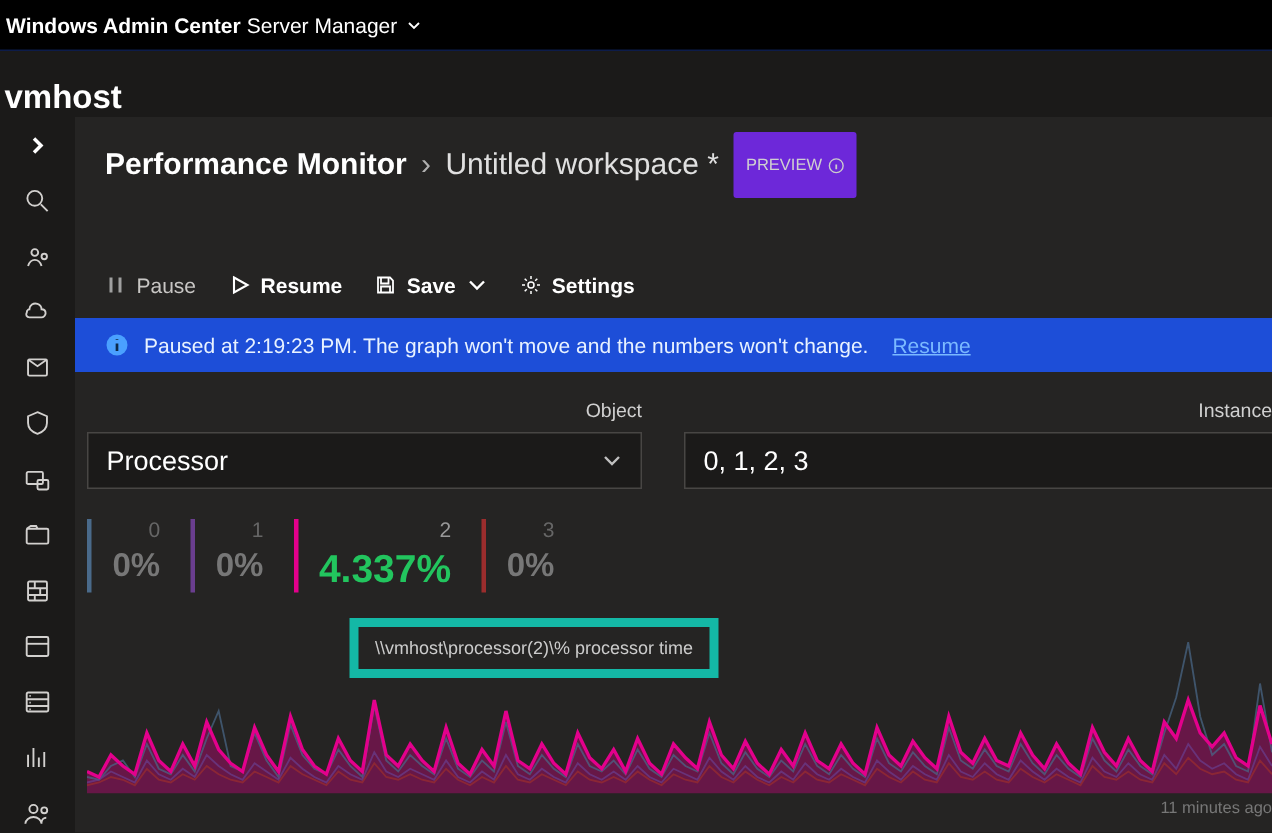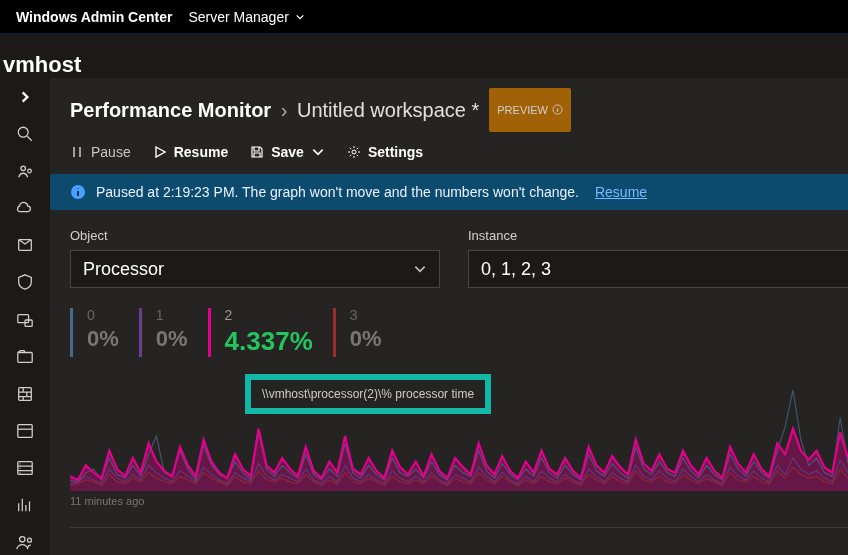--- a/index.html
+++ b/index.html
@@ -1,49 +1,49 @@
 <!DOCTYPE html>
 <html><head>
 <meta charset="utf-8">
 <style>
   * { box-sizing: border-box; margin: 0; padding: 0; font-family: "Segoe UI", -apple-system, sans-serif; }
   html, body { width: 848px; height: 555px; overflow: hidden; background: #1b1a19; color: #fff; }
   
-  .topbar { height: 34px; background: #000; display: flex; align-items: center; padding: 0 16px; gap: 16px; font-size: 14px; border-bottom: 1px solid #0d1c4a; }
+  .topbar { height: 34px; background: #000; display: flex; align-items: center; padding: 0 4px; gap: 4px; font-size: 14px; border-bottom: 1px solid #0d1c4a; }
   .topbar .brand { font-weight: 600; }
   .topbar .srvmgr { display: flex; align-items: center; gap: 6px; cursor: pointer; }
   .chev { width: 10px; height: 10px; }
   
   .hostbar { height: 44px; background: #1b1a19; display: flex; align-items: flex-end; padding: 0 3px; }
   .host { font-size: 22px; font-weight: 700; }
   
   .body { display: flex; height: calc(100% - 78px); }
   .rail { width: 50px; background: #1b1a19; display: flex; flex-direction: column; align-items: center; padding-top: 6px; gap: 11px; }
   .rail .ri { width: 34px; height: 28px; display: flex; align-items: center; justify-content: center; color: #d2d0ce; cursor: pointer; }
   .rail .ri svg { width: 18px; height: 18px; stroke: #d2d0ce; fill: none; stroke-width: 1.4; }
   .rail .ri:first-child svg { width: 14px; height: 14px; stroke: #fff; stroke-width: 2; }
   .main { flex: 1; background: #252423; overflow: hidden; display: flex; flex-direction: column; }
   
   .hdr { padding: 10px 20px 6px; display: flex; align-items: center; gap: 10px; }
   .crumb { font-size: 20px; font-weight: 600; color: #fff; }
   .crumb .sep { color: #b0b0b0; margin: 0 4px; font-weight: 400; }
   .crumb .ws { font-weight: 400; color: #e0e0e0; }
-  .badge-prev { background: #a16207; color: #d0d0d0; font-size: 11px; padding: 16px 8px; border-radius: 2px; display: inline-flex; align-items: flex-start; gap: 4px; }
+  .badge-prev { background: #6d28d9; color: #d0d0d0; font-size: 11px; padding: 16px 8px; border-radius: 2px; display: inline-flex; align-items: flex-end; gap: 4px; }
   .badge-prev svg { width: 11px; height: 11px; }
   
-  .tbar { padding: 6px 20px 14px; display: flex; align-items: center; gap: 22px; font-size: 14px; }
+  .tbar { padding: 6px 20px 14px; display: flex; align-items: center; gap: 22px; font-size: 14px; margin-top: 38px; }
   .tbtn { display: flex; align-items: center; gap: 7px; color: #c8c6c4; cursor: pointer; }
   .tbtn.strong { color: #fff; font-weight: 600; }
   .tbtn svg { width: 14px; height: 14px; }
   
-  .banner { background: #0c4a6e; display: flex; align-items: center; padding: 10px 20px; gap: 10px; font-size: 14px; color: #e8f2ff; }
+  .banner { background: #1d4ed8; display: flex; align-items: center; padding: 10px 20px; gap: 10px; font-size: 14px; color: #e8f2ff; }
   .banner svg { width: 16px; height: 16px; flex: none; }
   .banner a { color: #7bb9ff; text-decoration: underline; margin-left: 6px; cursor: pointer; }
   
-  .card { margin: 18px 0 0 20px; }
+  .card { margin: 18px 0 0 8px; text-align: right; }
   .selrow { display: flex; gap: 28px; }
   .selcol { flex: 1; display: flex; flex-direction: column; gap: 7px; min-width: 0; }
   .sellbl { font-size: 13px; color: #d0d0d0; }
   .selbox { background: #1b1a19; border: 1px solid #484644; height: 38px; display: flex; align-items: center; justify-content: space-between; padding: 0 12px; font-size: 18px; cursor: pointer; }
   .selbox svg { width: 14px; height: 14px; }
   
   .stats { display: flex; margin-top: 20px; gap: 0; position: relative; }
   .stat { padding: 0 20px 0 14px; border-left: 3px solid; }
   .stat .n { font-size: 14px; color: #999; line-height: 1; }
   .stat .v { font-size: 22px; font-weight: 600; margin-top: 4px; }

